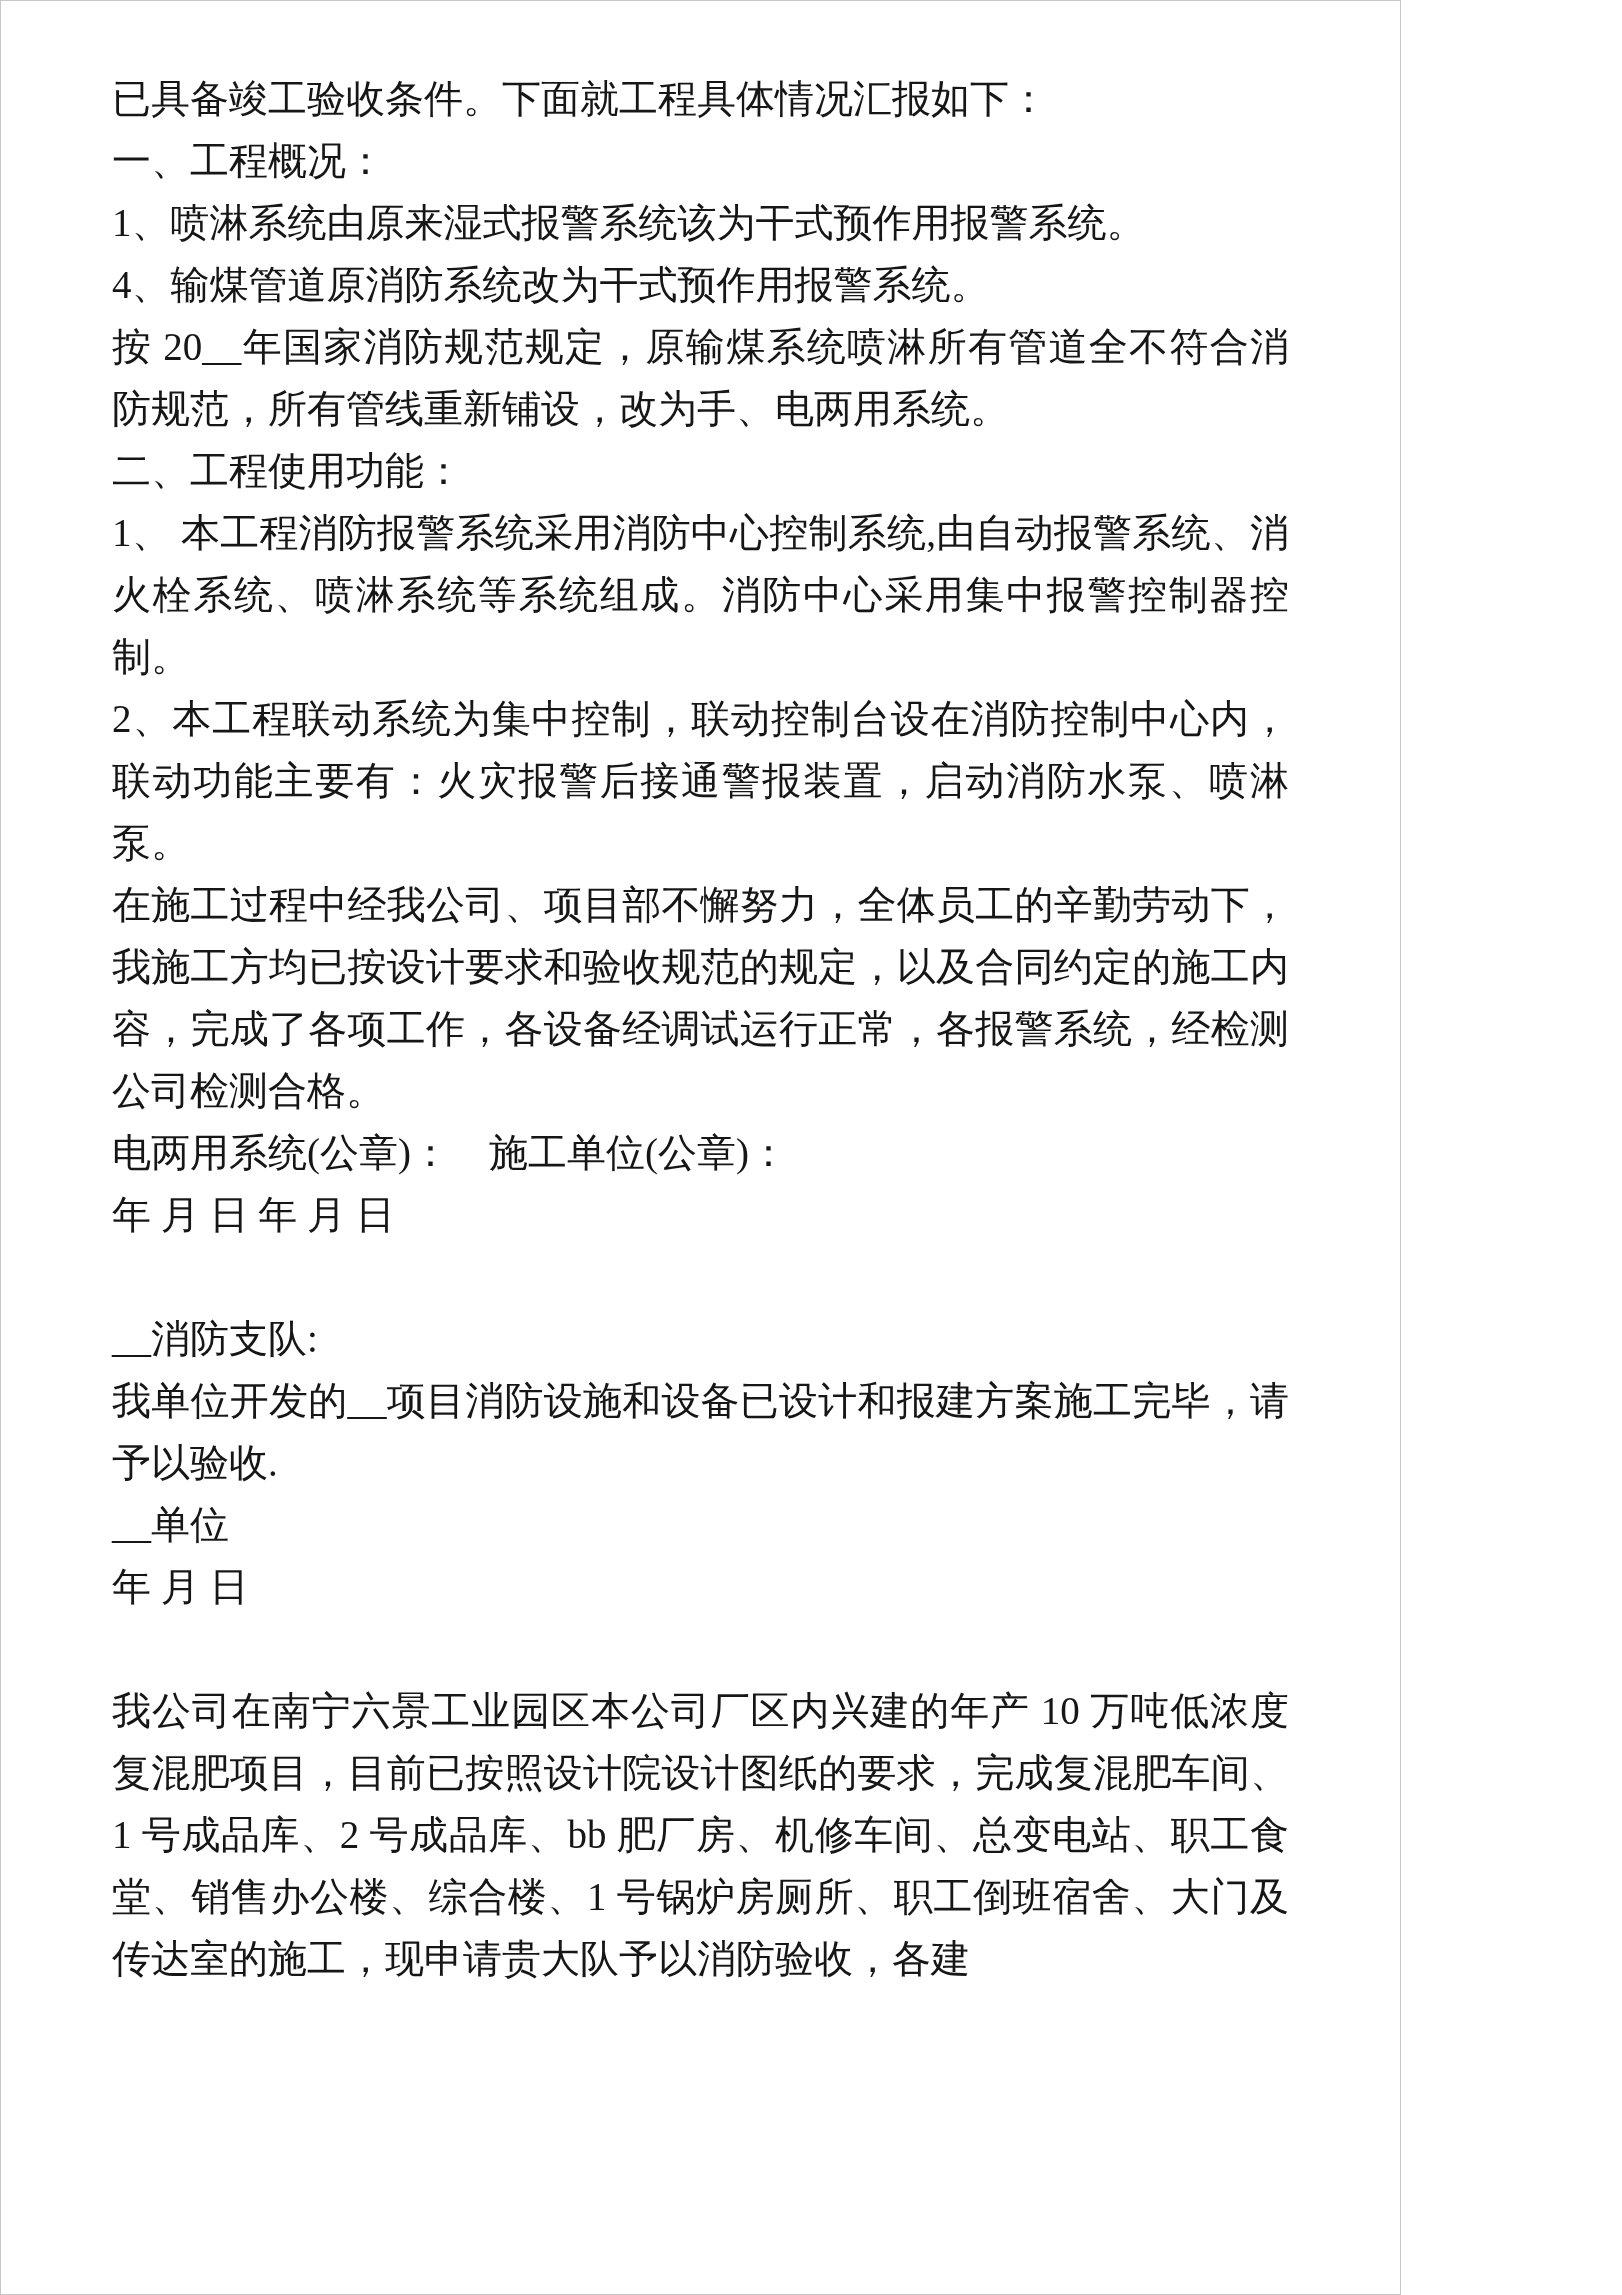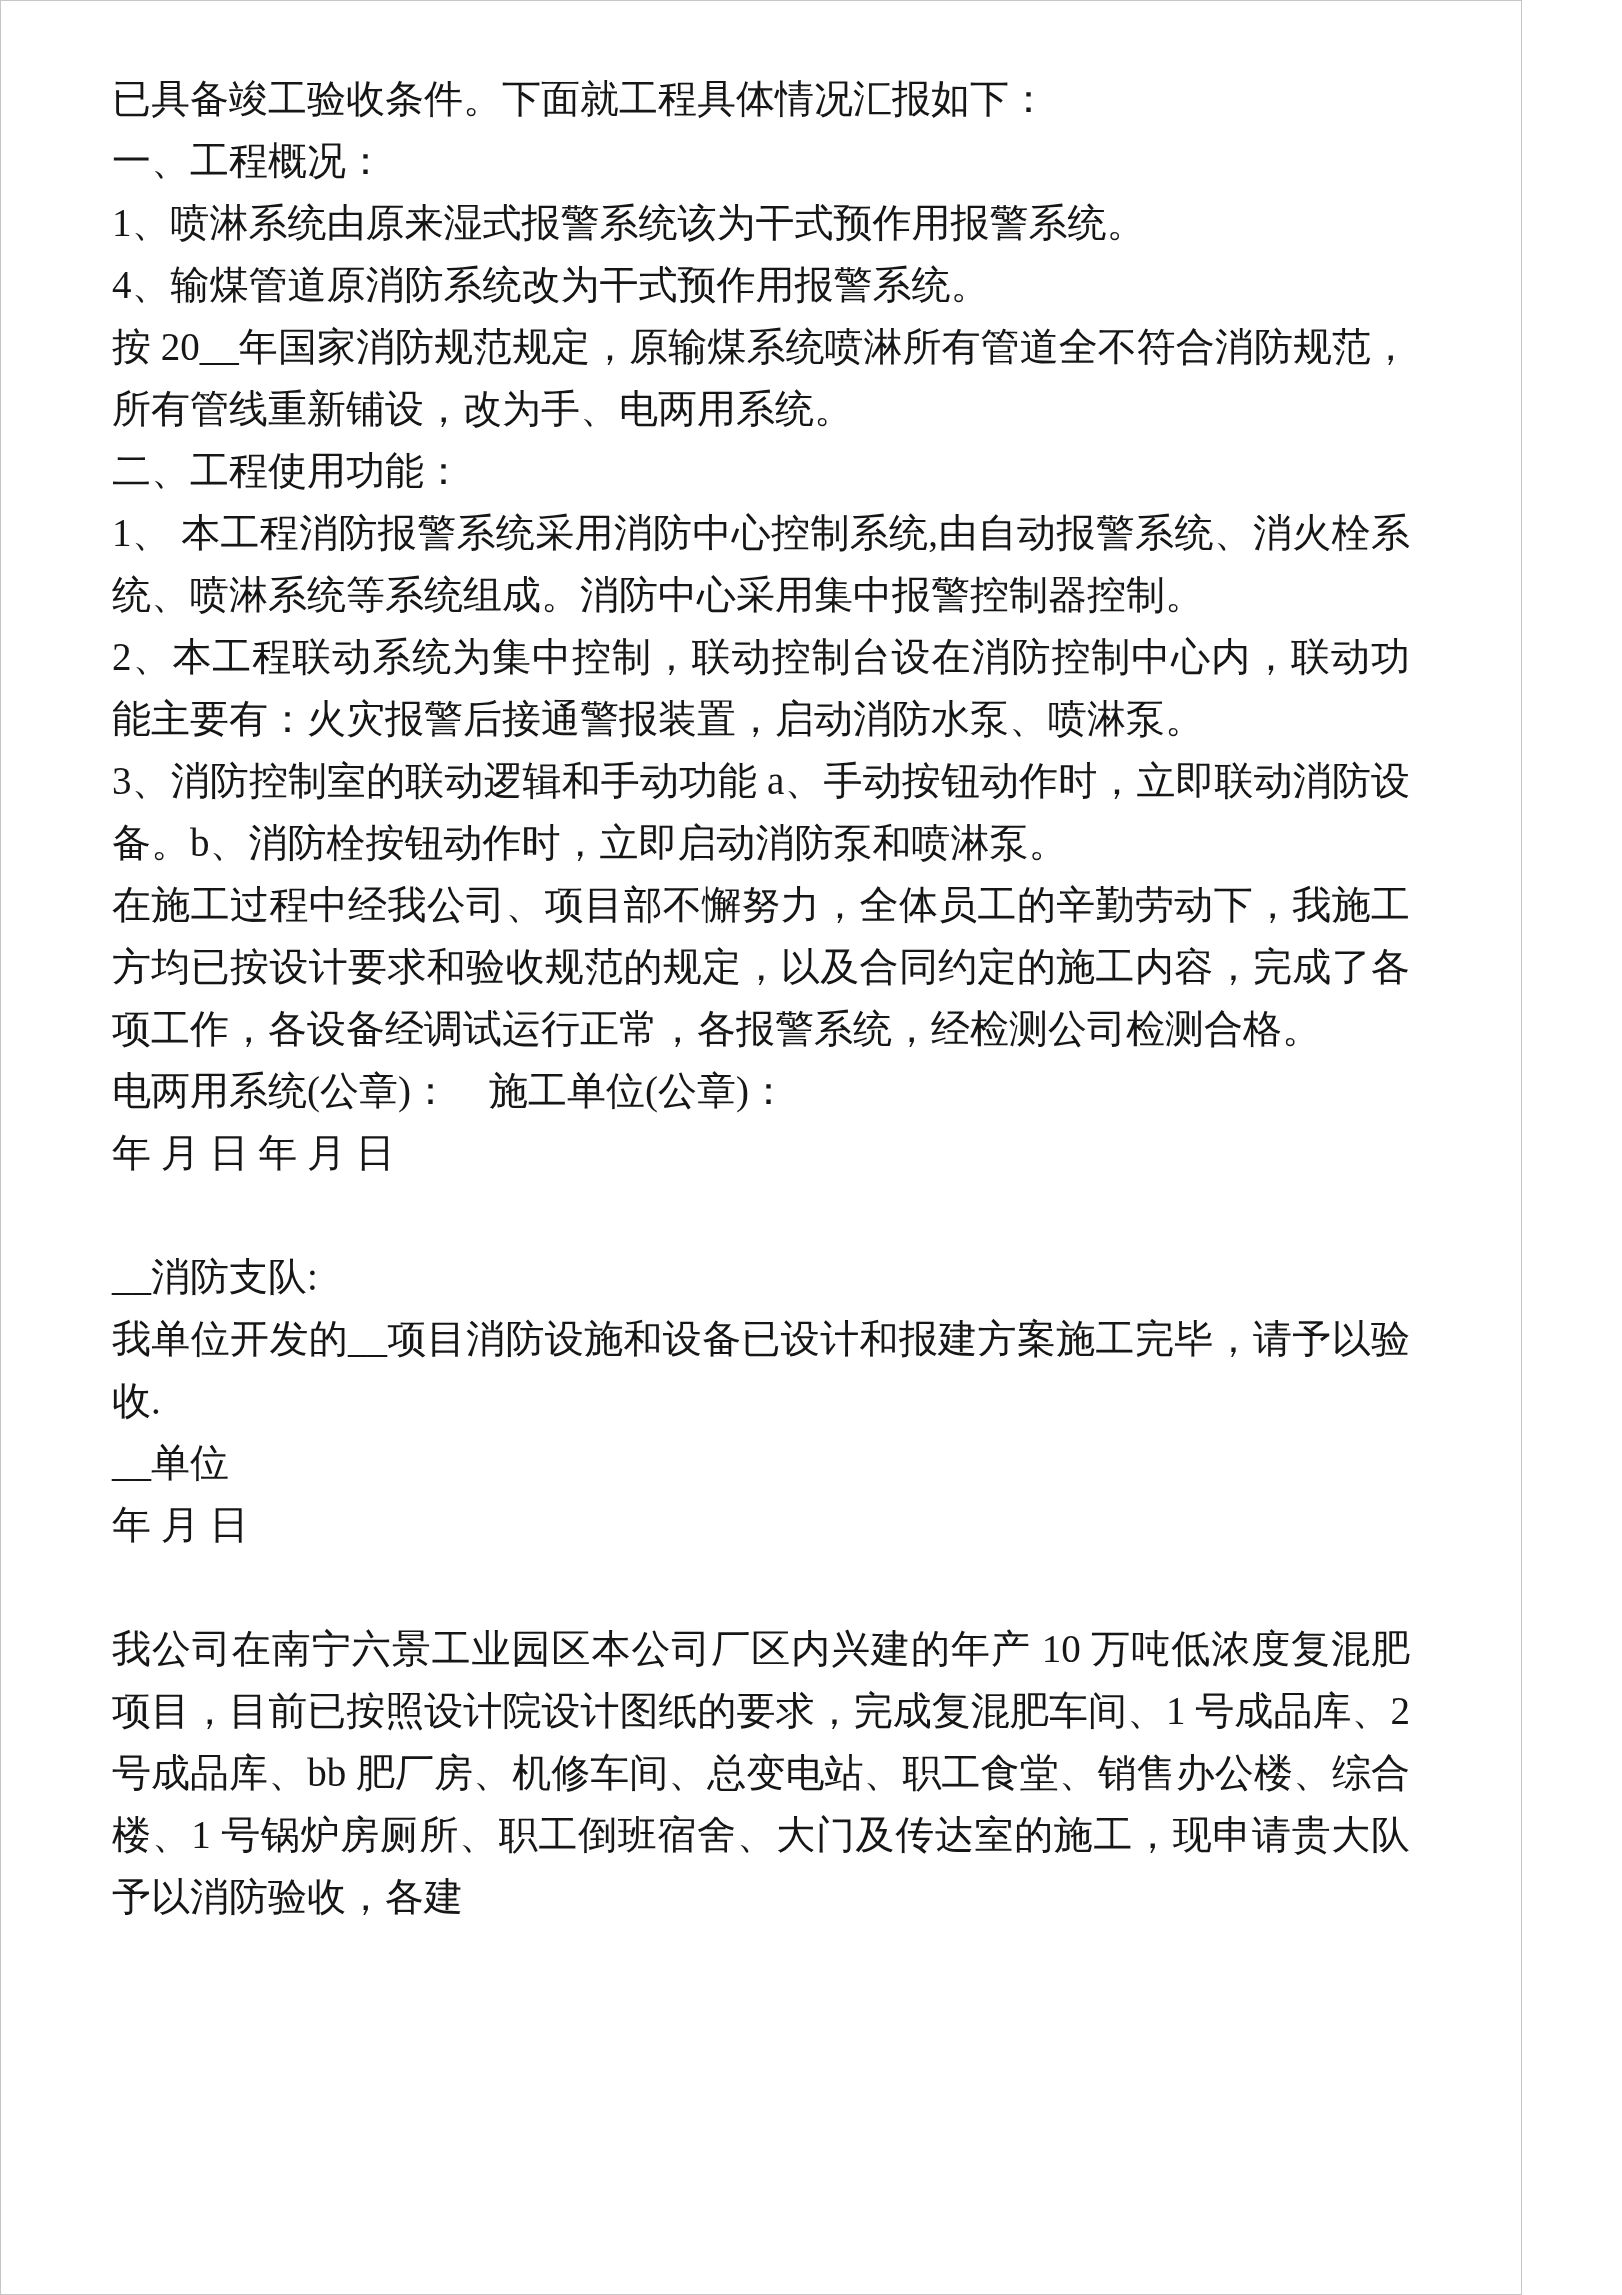--- a/index.html
+++ b/index.html
@@ -7,21 +7,21 @@
     padding: 0;
     background: #ffffff;
   }
   body {
     width: 1623px;
     height: 2295px;
     font-family: "Liberation Serif", "DejaVu Serif", serif;
   }
   .page {
     box-sizing: border-box;
-    width: 1522px;
+    width: 1401px;
     height: 2295px;
     background: #ffffff;
     border: 1.3px solid #c6c6c6;
     padding: 67px 111px 0 111px;
     overflow: hidden;
   }
   .content p {
     margin: 0;
     font-size: 39px;
     line-height: 62px;
@@ -39,21 +39,20 @@
 <div class="page">
   <div class="content">
     <p>已具备竣工验收条件。下面就工程具体情况汇报如下：</p>
     <p>一、工程概况：</p>
     <p>1、喷淋系统由原来湿式报警系统该为干式预作用报警系统。</p>
     <p>4、输煤管道原消防系统改为干式预作用报警系统。</p>
     <p>按 20__年国家消防规范规定，原输煤系统喷淋所有管道全不符合消防规范，所有管线重新铺设，改为手、电两用系统。</p>
     <p>二、工程使用功能：</p>
     <p>1、 本工程消防报警系统采用消防中心控制系统,由自动报警系统、消火栓系统、喷淋系统等系统组成。消防中心采用集中报警控制器控制。</p>
     <p>2、本工程联动系统为集中控制，联动控制台设在消防控制中心内，联动功能主要有：火灾报警后接通警报装置，启动消防水泵、喷淋泵。</p>
-    <p>3、消防控制室的联动逻辑和手动功能 a、手动按钮动作时，立即联动消防设备。b、消防栓按钮动作时，立即启动消防泵和喷淋泵。</p>
     <p>在施工过程中经我公司、项目部不懈努力，全体员工的辛勤劳动下，我施工方均已按设计要求和验收规范的规定，以及合同约定的施工内容，完成了各项工作，各设备经调试运行正常，各报警系统，经检测公司检测合格。</p>
     <p>电两用系统(公章)：　施工单位(公章)：</p>
     <p>年 月 日 年 月 日</p>
     <div class="spacer"></div>
     <p>__消防支队:</p>
     <p>我单位开发的__项目消防设施和设备已设计和报建方案施工完毕，请予以验收.</p>
     <p>__单位</p>
     <p>年 月 日</p>
     <div class="spacer"></div>
     <p>我公司在南宁六景工业园区本公司厂区内兴建的年产 10 万吨低浓度复混肥项目，目前已按照设计院设计图纸的要求，完成复混肥车间、1 号成品库、2 号成品库、bb 肥厂房、机修车间、总变电站、职工食堂、销售办公楼、综合楼、1 号锅炉房厕所、职工倒班宿舍、大门及传达室的施工，现申请贵大队予以消防验收，各建</p>

